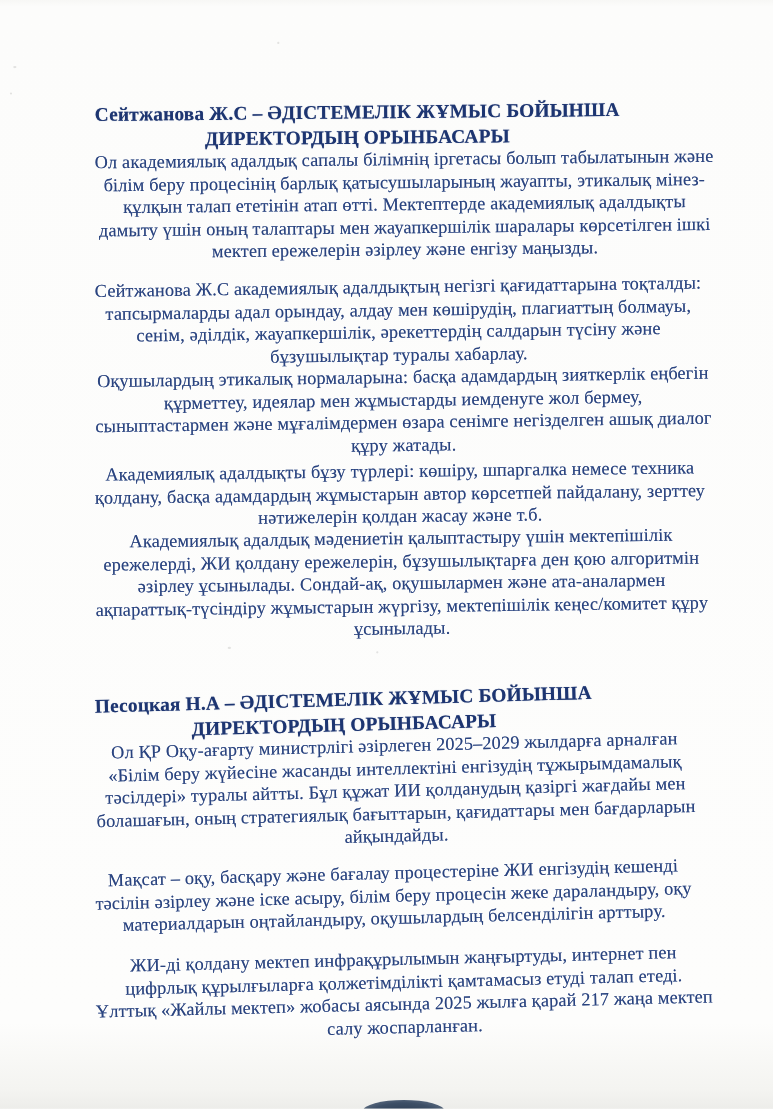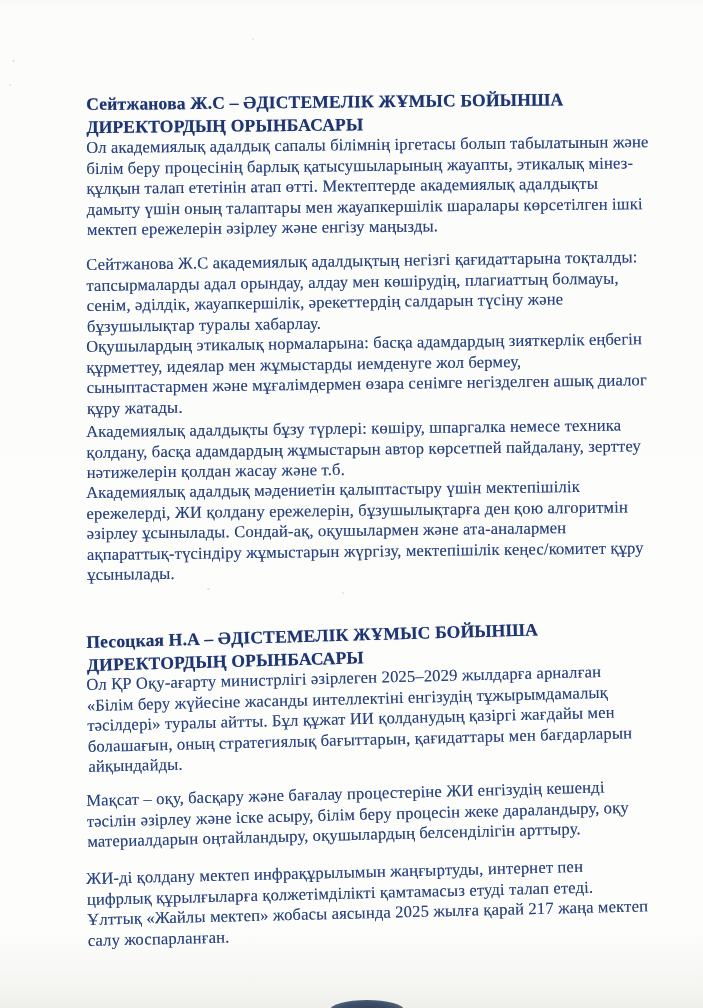--- a/index.html
+++ b/index.html
@@ -11,20 +11,21 @@
     position: relative;
     width: 703px;
     height: 1008px;
     margin: 0 auto;
     overflow: hidden;
     background:
       linear-gradient(180deg, #f7f7f5 0px, #fcfcfb 6px, #fdfdfc 930px, #f4f4f1 990px, #ededea 1008px),
       #fcfcfb;
     font-family: "Liberation Serif", "DejaVu Serif", serif;
     color: #2a4480;
+    text-align: center;
   }
   .block {
     position: absolute;
     left: 86px;
     transform-origin: 0 0;
     white-space: nowrap;
   }
   .block .ln {
     line-height: 20.6px;
     font-size: 16.6px;

